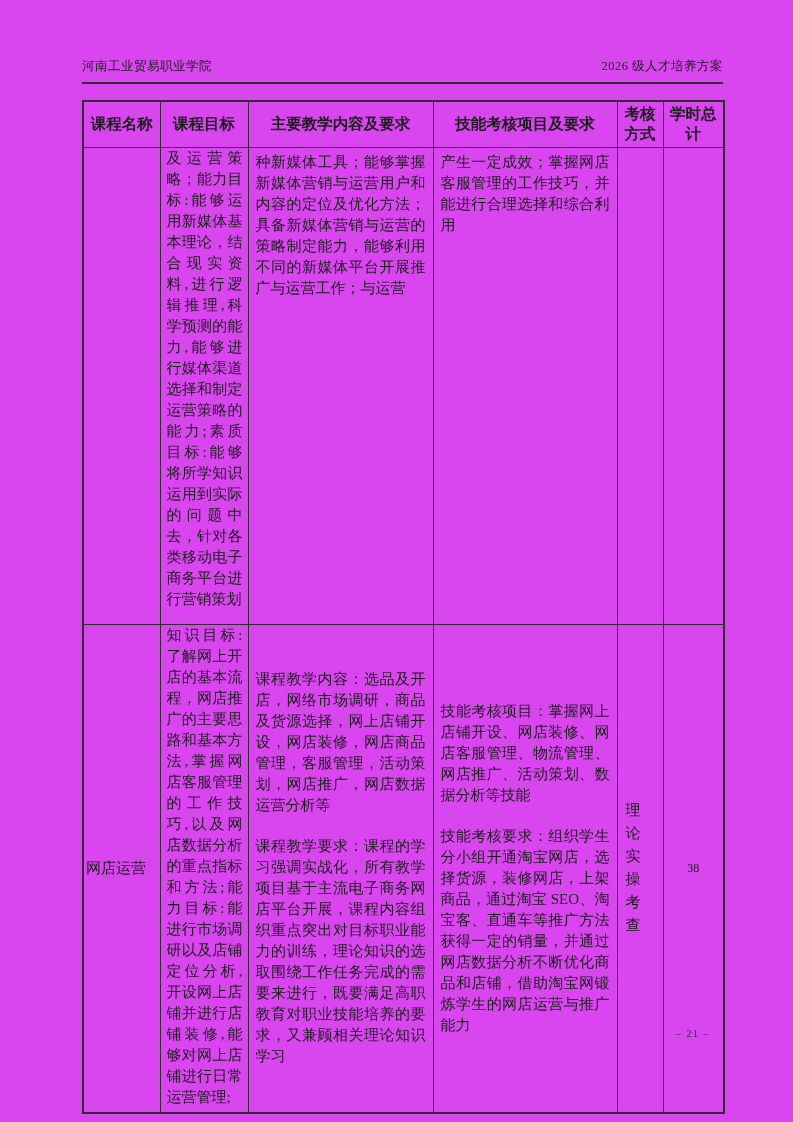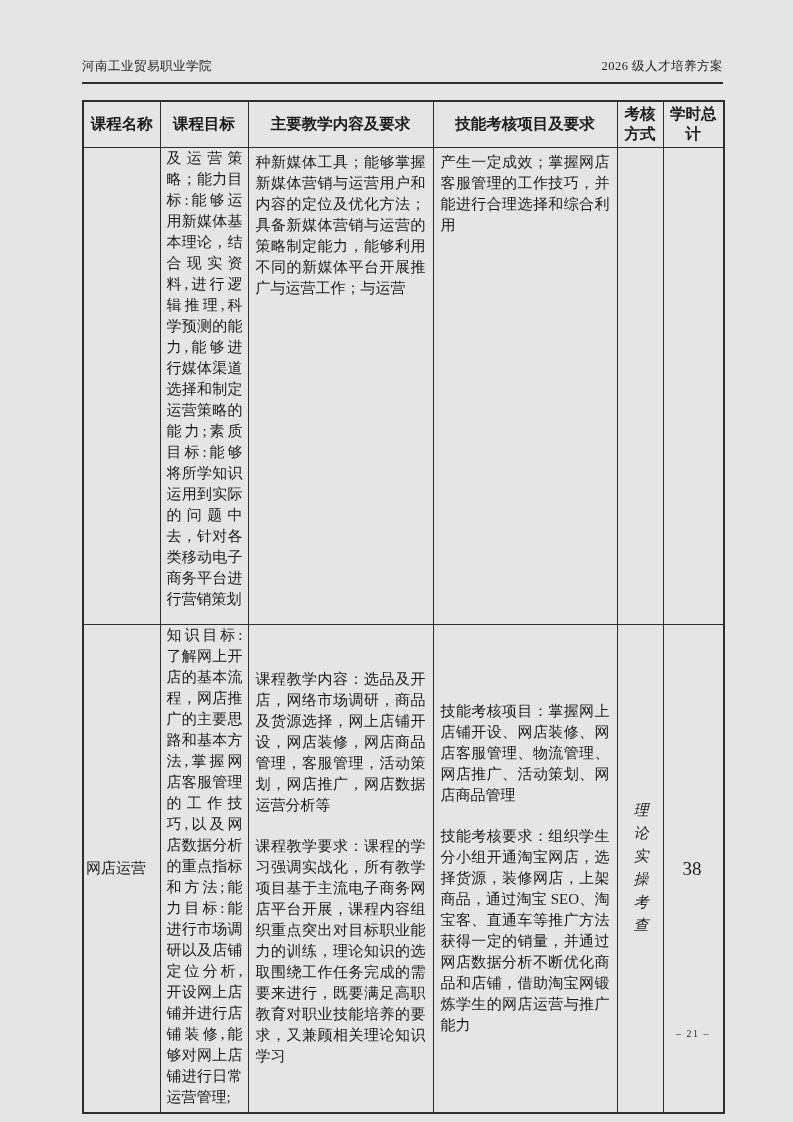--- a/index.html
+++ b/index.html
@@ -1,21 +1,21 @@
 <!DOCTYPE html>
 <html><head>
 <meta charset="utf-8">
 <style>
   html,body { margin:0; padding:0; }
   body {
     width:793px; height:1122px; background:#ffffff;
     font-family:"Liberation Serif","DejaVu Serif",serif;
     color:#1c1c1c;
   }
-  .page { position:relative; width:793px; height:1122px; overflow:hidden; background:#e5e5e5; }
+  .page { position:relative; width:793px; height:1122px; overflow:hidden; background:#d946ef; }
 
   .page-header {
     position:absolute; left:82px; top:58px; width:641px;
     display:flex; justify-content:space-between; align-items:flex-end;
     font-size:12.5px; letter-spacing:0.5px;
     padding-bottom:7px; border-bottom:2px solid #2e2e2e;
   }
 
   table.course-table {
     position:absolute; left:82px; top:100px; width:641px;
@@ -41,22 +41,22 @@
   td.c-obj  {
     padding:0 5px 4px 6px;
     text-align:justify; text-justify:inter-character;
   }
   td.c-content, td.c-assess {
     text-align:justify; text-justify:inter-character;margin-left:44px;
   }
   td.v-mid { vertical-align:middle; }
   td.c-content p, td.c-assess p { margin:0 0 20px 0; }
   td.c-content p:last-child, td.c-assess p:last-child { margin-bottom:0; }
-  td.c-method { text-align:left; vertical-align:middle; padding:2px 16px; line-height:23px;font-style:italic; }
-  td.c-hours  { vertical-align:middle; padding:19px; font-size:19px; }
+  td.c-method { text-align:left; vertical-align:middle; padding:2px 8px; line-height:23px; }
+  td.c-hours  { text-align:center; vertical-align:middle; padding:19px; font-size:12px; }
 
   .page-footer {
     position:absolute; top:1028px; right:83px;
     font-size:10px; letter-spacing:1.5px; color:#2a2a2a;
   }
 </style>
 </head>
 <body>
 
 <div class="page">
@@ -99,21 +99,21 @@
         <td class="c-hours"></td>
       </tr>
       <tr class="row-2">
         <td class="c-name">网店运营</td>
         <td class="c-obj">知识目标:了解网上开店的基本流程，网店推广的主要思路和基本方法,掌握网店客服管理的工作技巧,以及网店数据分析的重点指标和方法;能力目标:能进行市场调研以及店铺定位分析,开设网上店铺并进行店铺装修,能够对网上店铺进行日常运营管理;</td>
         <td class="c-content v-mid">
           <p>课程教学内容：选品及开店，网络市场调研，商品及货源选择，网上店铺开设，网店装修，网店商品管理，客服管理，活动策划，网店推广，网店数据运营分析等</p>
           <p>课程教学要求：课程的学习强调实战化，所有教学项目基于主流电子商务网店平台开展，课程内容组织重点突出对目标职业能力的训练，理论知识的选取围绕工作任务完成的需要来进行，既要满足高职教育对职业技能培养的要求，又兼顾相关理论知识学习</p>
         </td>
         <td class="c-assess v-mid">
-          <p>技能考核项目：掌握网上店铺开设、网店装修、网店客服管理、物流管理、网店推广、活动策划、网店商品管理</p>
+          <p>技能考核项目：掌握网上店铺开设、网店装修、网店客服管理、物流管理、网店推广、活动策划、数据分析等技能</p>
           <p>技能考核要求：组织学生分小组开通淘宝网店，选择货源，装修网店，上架商品，通过淘宝 SEO、淘宝客、直通车等推广方法获得一定的销量，并通过网店数据分析不断优化商品和店铺，借助淘宝网锻炼学生的网店运营与推广能力</p>
         </td>
         <td class="c-method">理论实操考查</td>
         <td class="c-hours">38</td>
       </tr>
     </tbody>
   </table>
 
   <div class="page-footer">– 21 –</div>
 

